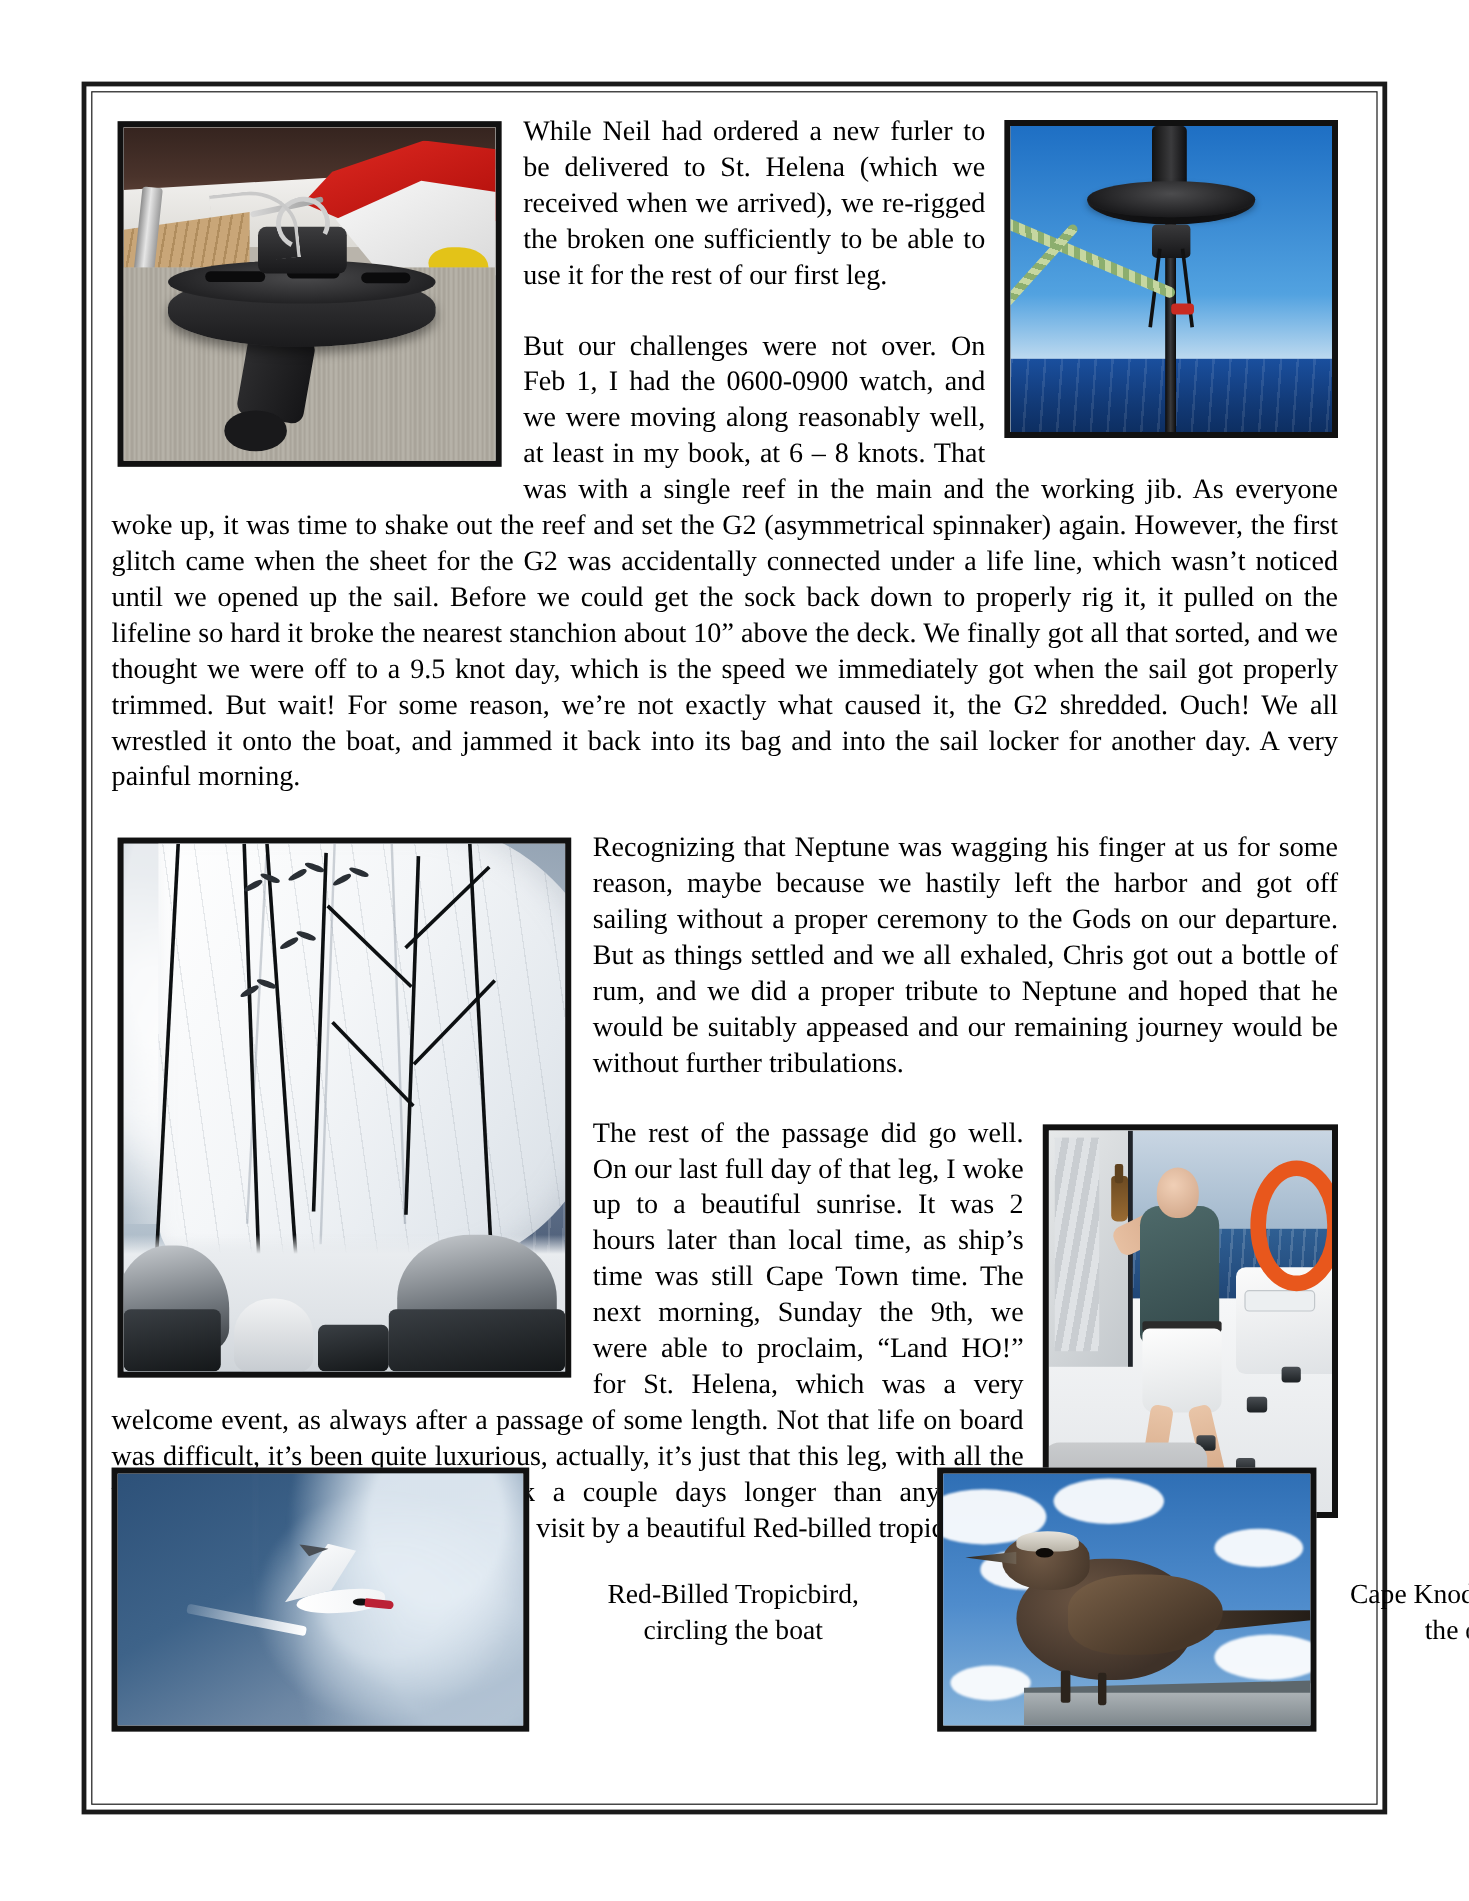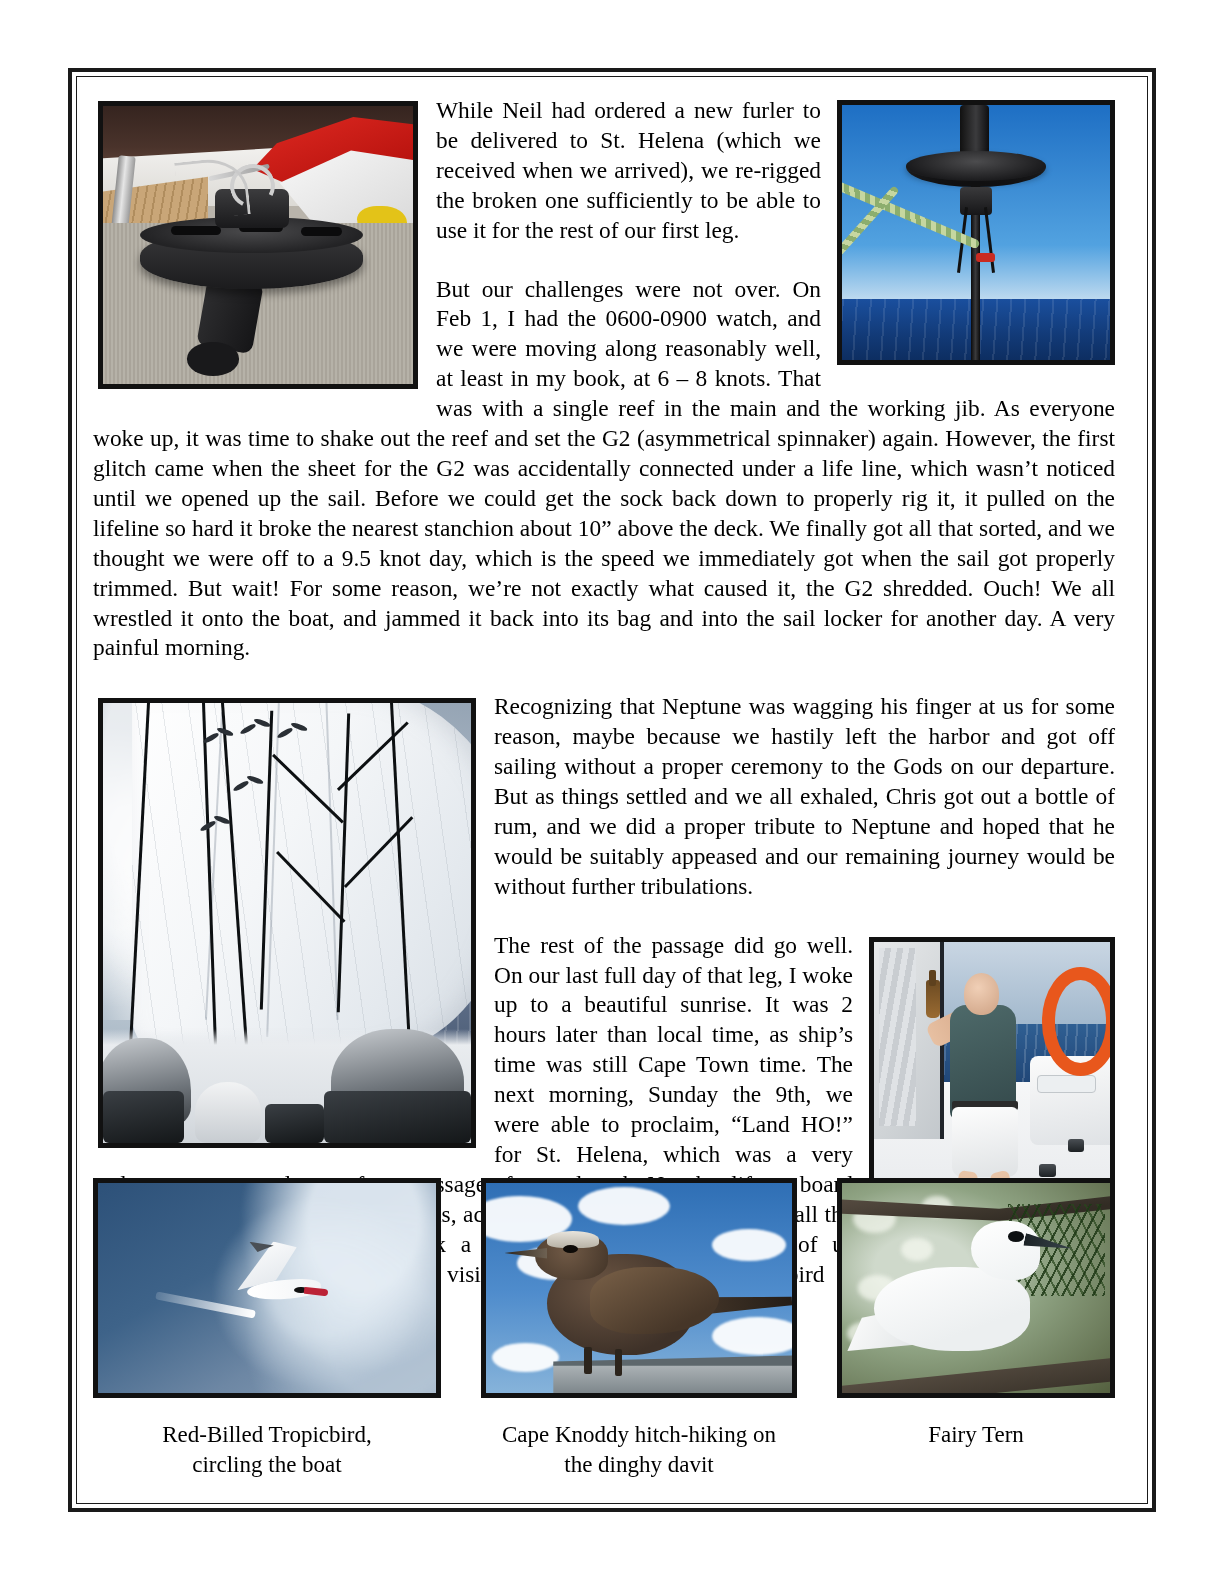--- a/index.html
+++ b/index.html
@@ -534,21 +534,21 @@
     position: absolute;
     left: 93px;
     top: 1178px;
     width: 1022px;
     height: 310px;
     display: flex;
     justify-content: space-between;
   }
   .gal-cell {
     display: flex;
-    flex-direction: column;
+    flex-direction: row;
     align-items: center;
   }
   .gal-photo {
     border: 5px solid #111111;
     box-sizing: border-box;
     position: relative;
     overflow: hidden;
     background: #cfcfcf;
   }
   .gal-c1 .gal-photo { width: 348px; height: 220px; }

